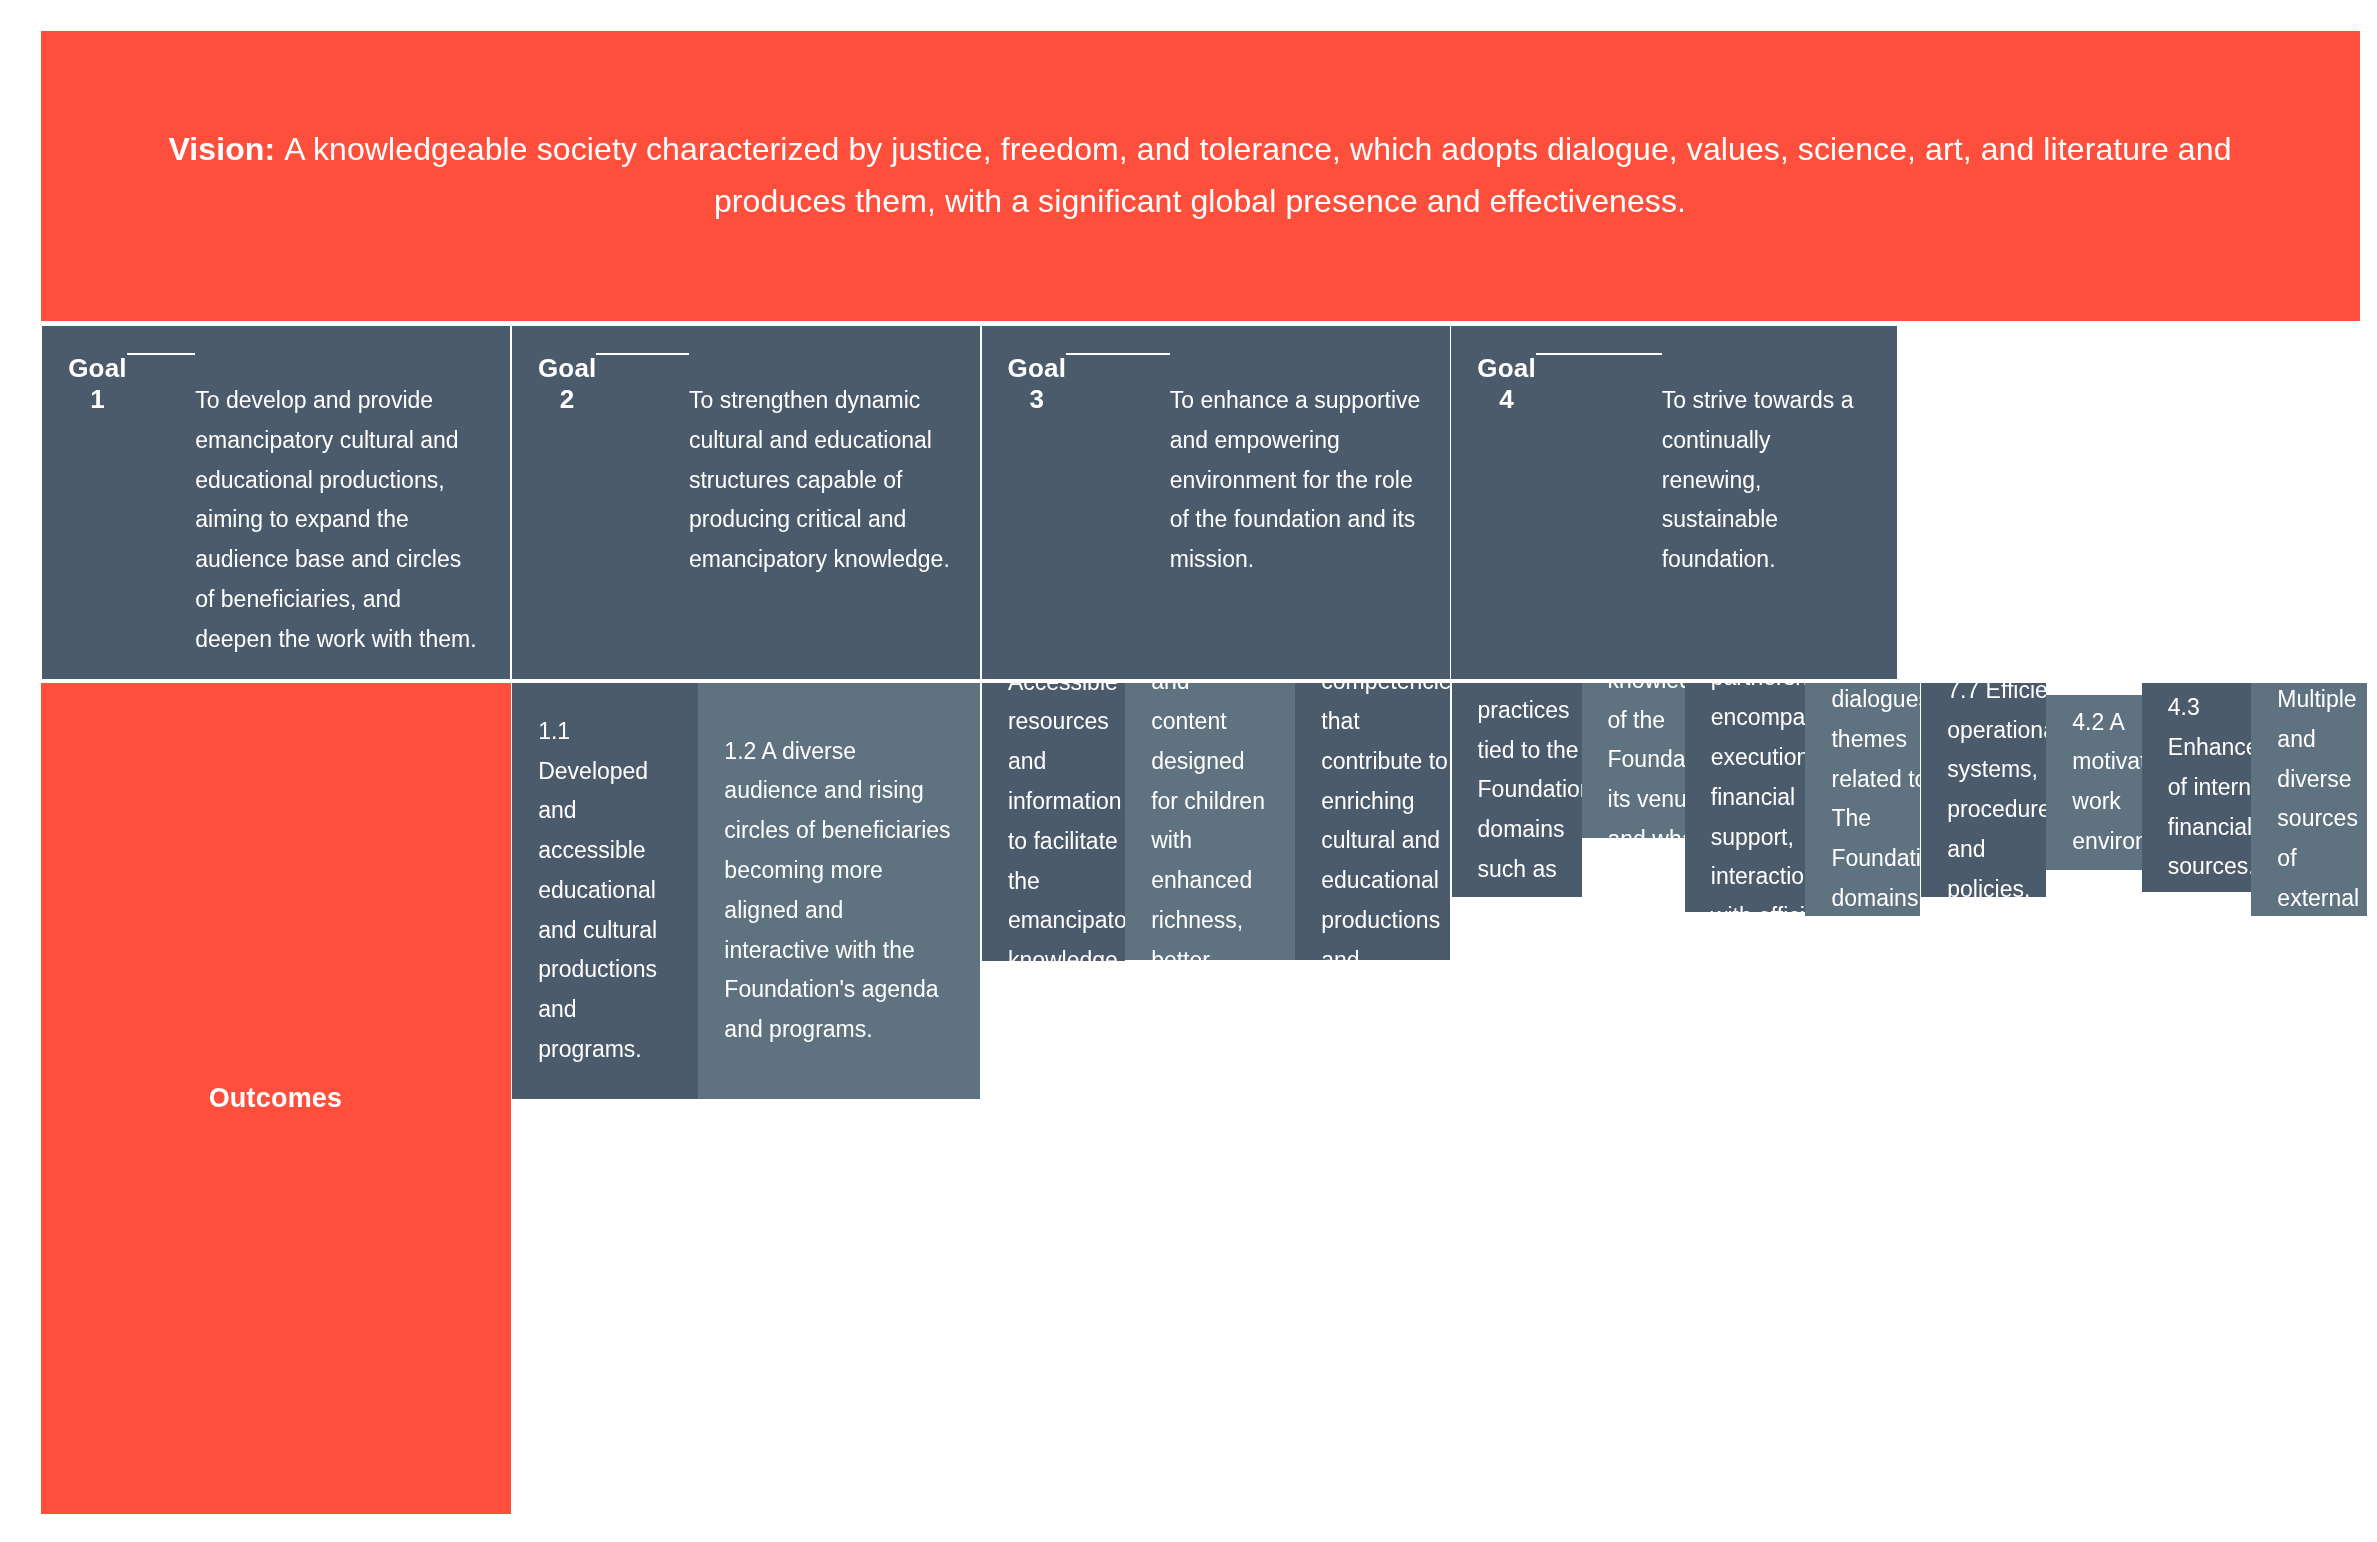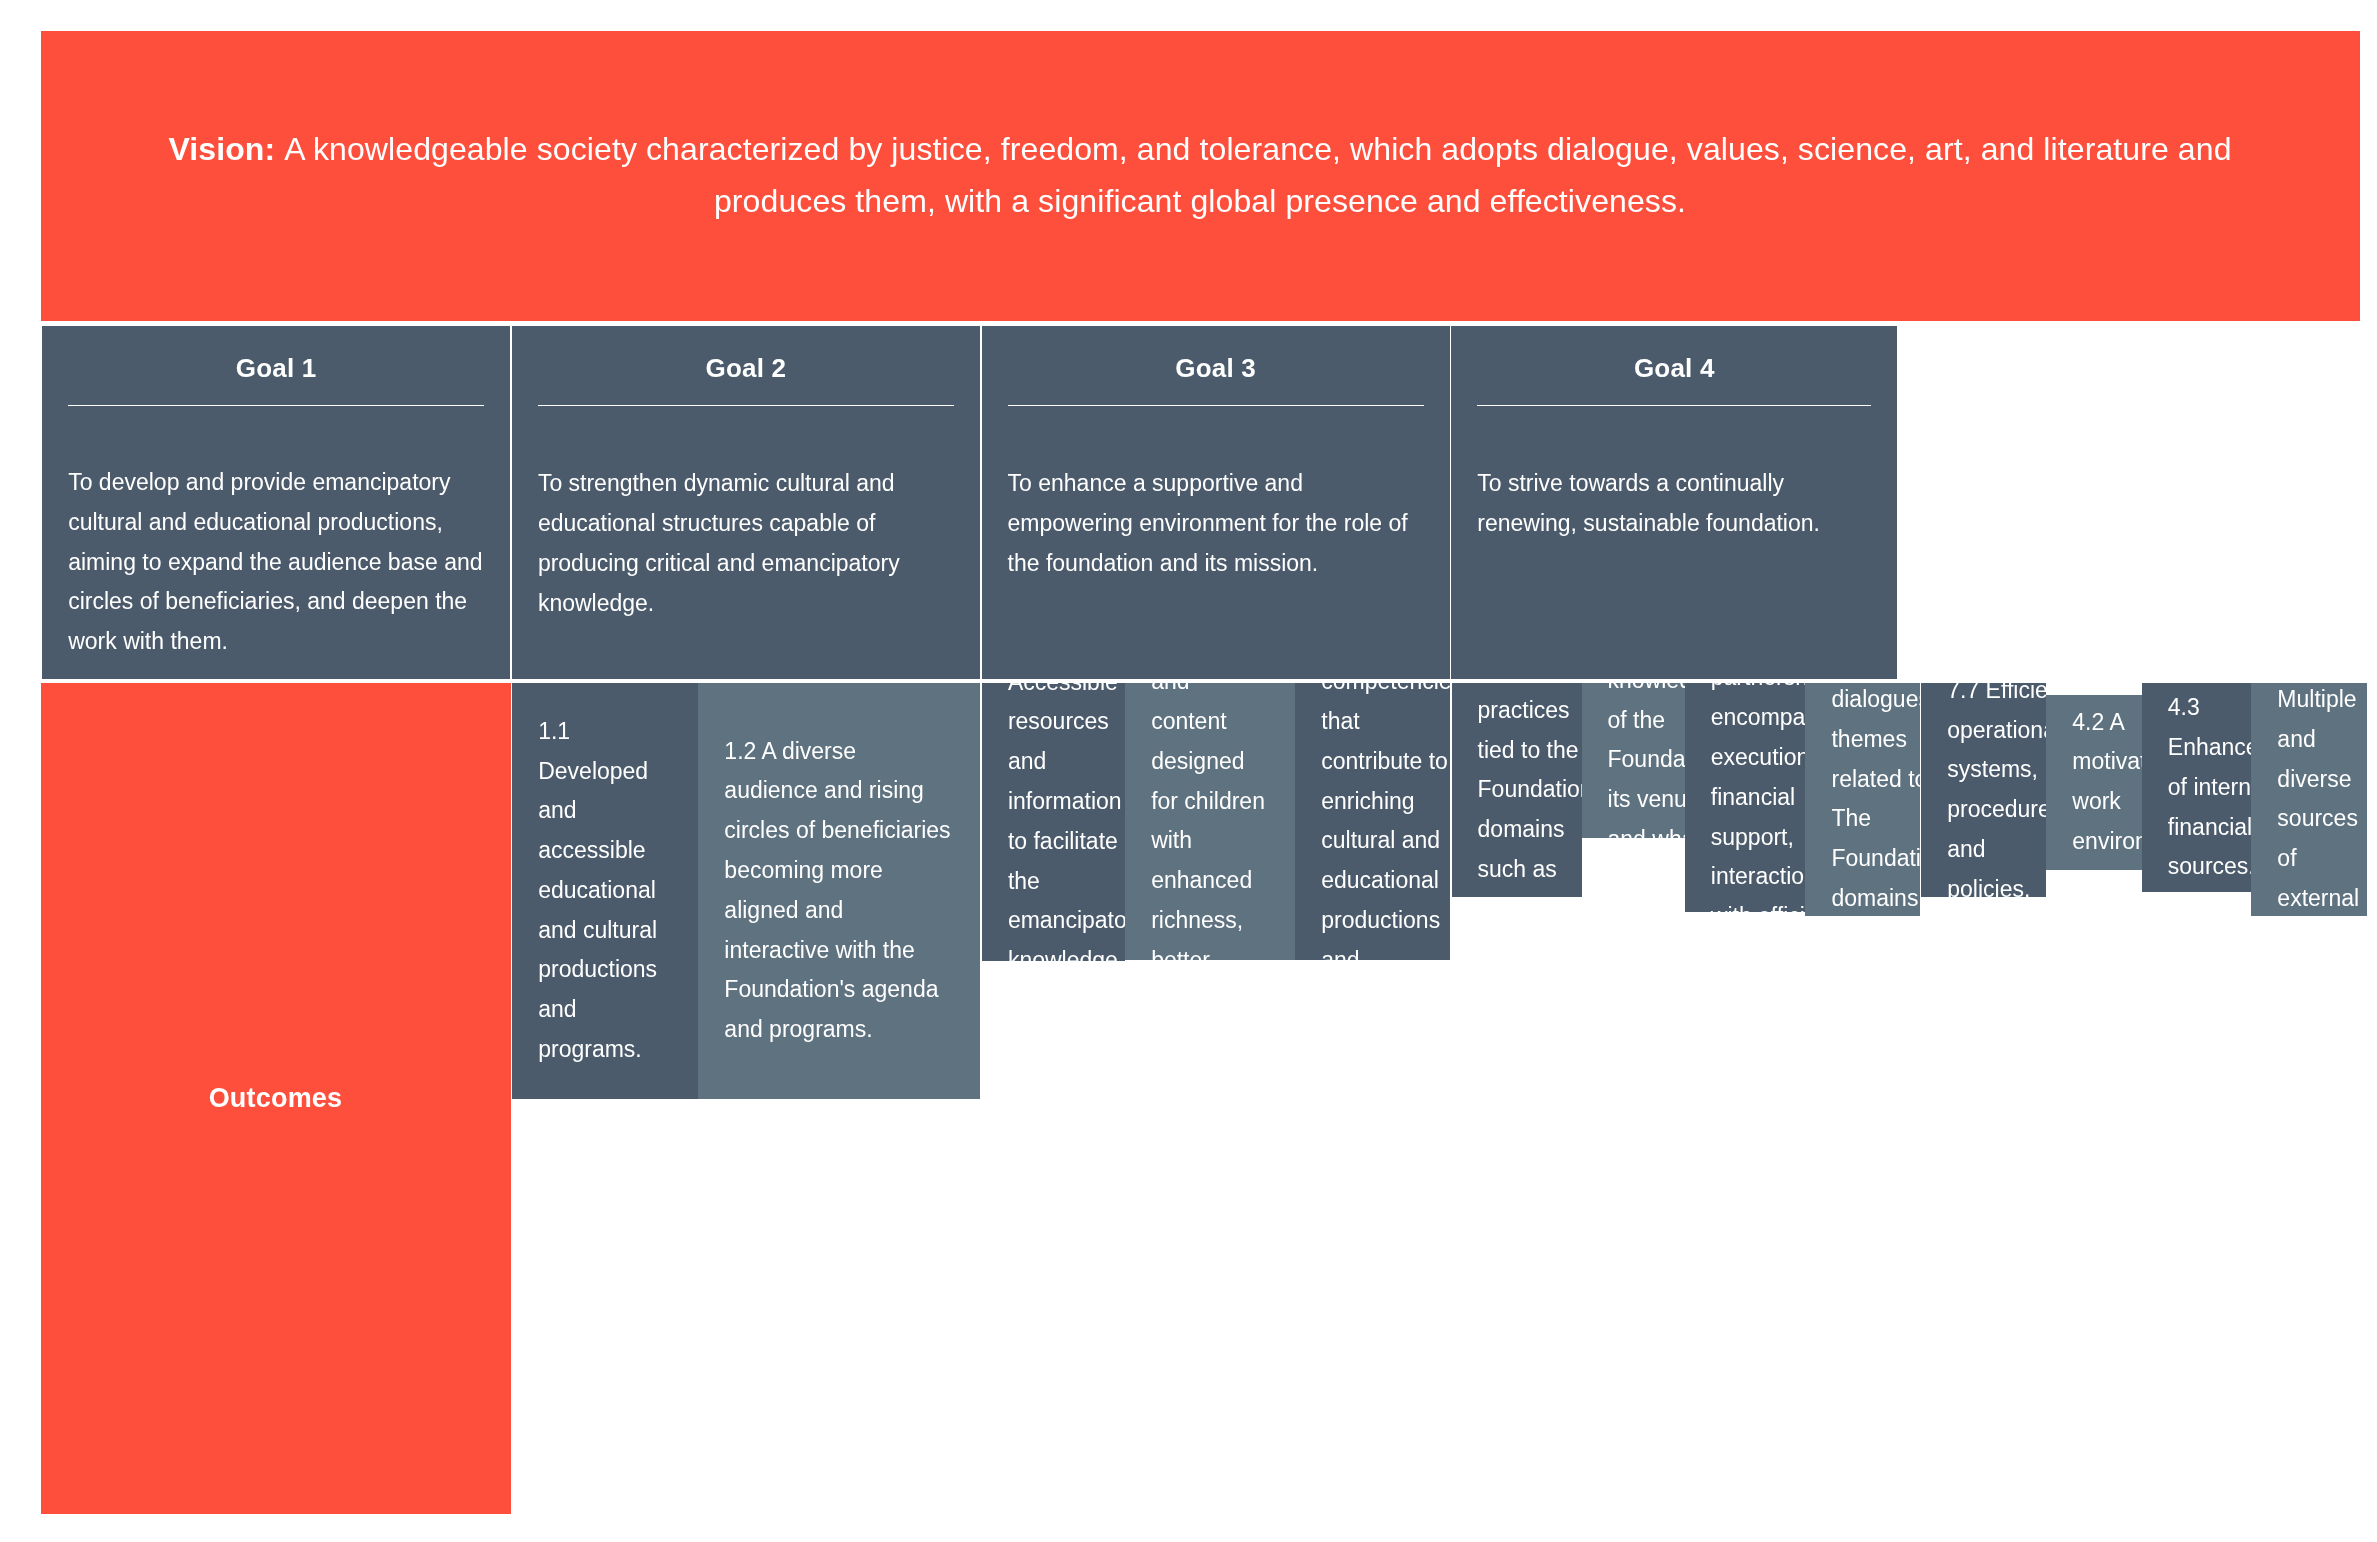--- a/index.html
+++ b/index.html
@@ -90,21 +90,21 @@
     text-align: center;
     letter-spacing: 0.2px;
   }
 
   
   .goal-cell {
     background: #4b5b6b;
     box-sizing: border-box;
     padding: 27px 26px 17px 26px;
     display: flex;
-    flex-direction: column;
+    flex-direction: row;
   }
   .goal-title {
     color: #ffffff;
     font-size: 26px;
     font-weight: 700;
     text-align: center;
     letter-spacing: 0.2px;
     margin-bottom: 20.5px;
   }
   .goal-rule {

